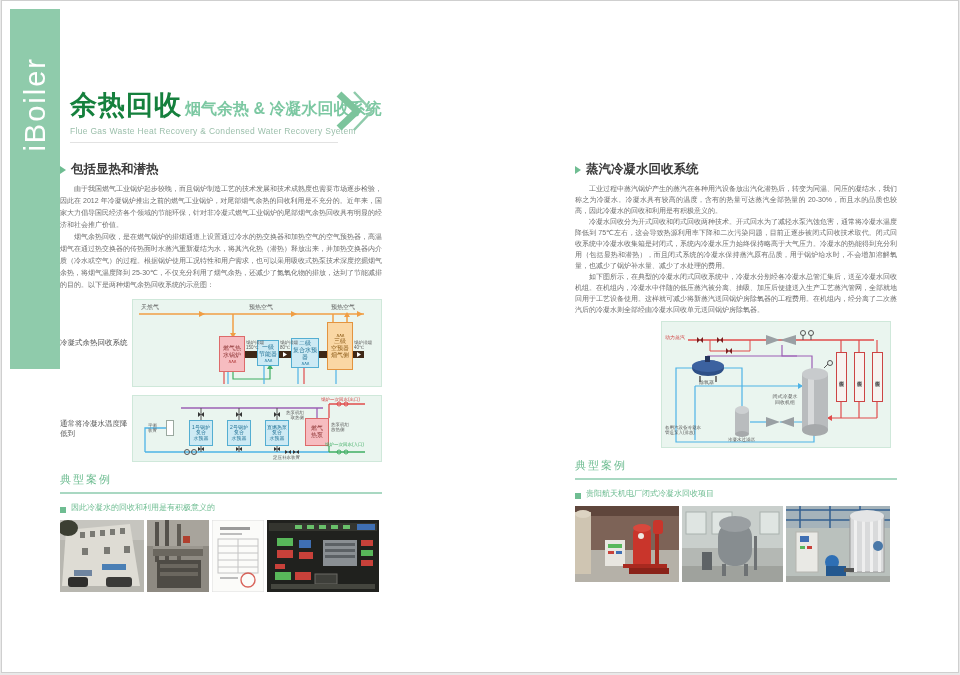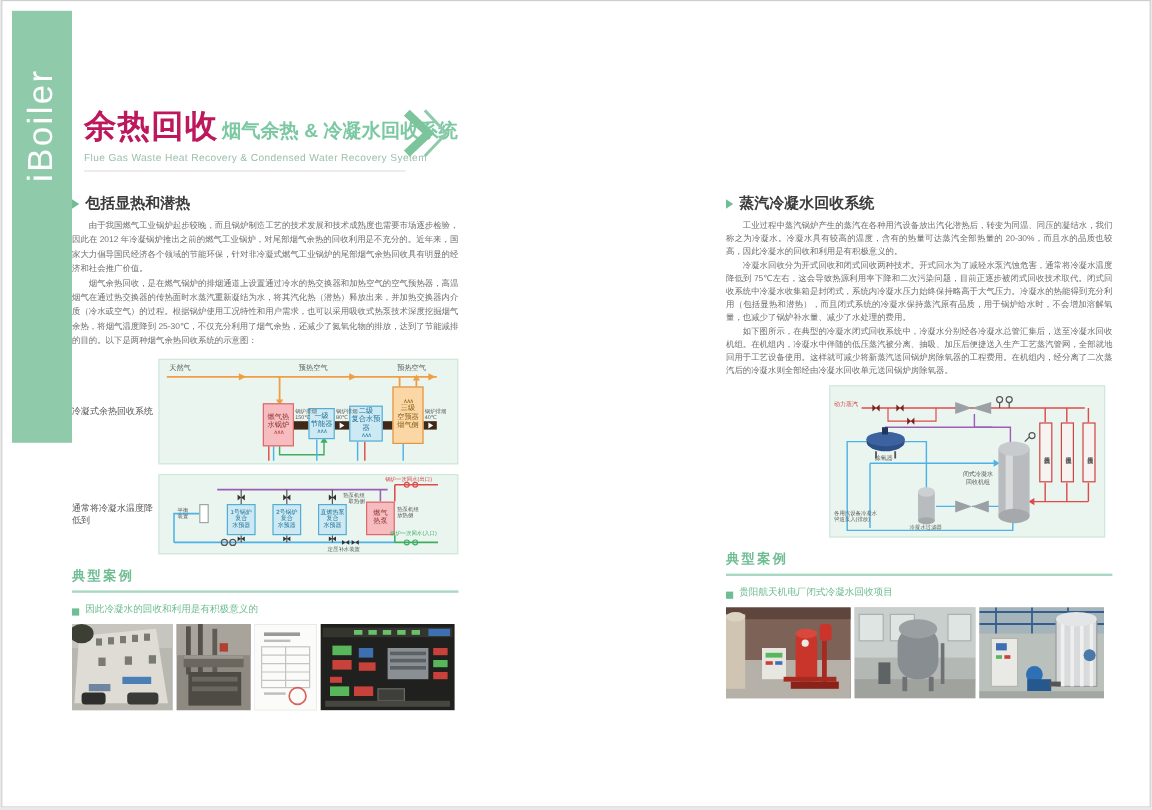--- a/index.html
+++ b/index.html
@@ -5,29 +5,29 @@
   html,body{margin:0;padding:0;background:#e9e9e9;}
   .page{position:relative;width:958px;height:673px;margin:0 auto;background:#ffffff;
         border:1px solid #cfcfcf;box-sizing:border-box;overflow:hidden;
         font-family:"Liberation Sans","DejaVu Sans",sans-serif;color:#555;}
   
   .brandbar{position:absolute;left:8px;top:8px;width:50px;height:360px;background:#8fcbab;}
   .brandtext{position:absolute;top:48px;left:50%;transform:translateX(-50%) rotate(180deg);
              writing-mode:vertical-rl;font-size:29px;letter-spacing:2px;color:#ffffff;}
   
   .header{position:absolute;left:68px;top:86px;}
-  .t-main{font-size:27px;font-weight:bold;color:#be185d;letter-spacing:1px;}
+  .t-main{font-size:27px;font-weight:bold;color:#15803d;letter-spacing:1px;}
   .t-sub{font-size:16px;font-weight:bold;color:#7cc8a2;margin-left:3px;}
   .t-en{font-size:8.5px;color:#9bbfab;margin-top:3px;letter-spacing:.3px;}
   .t-rule{width:268px;height:1px;background:#e2e2e2;margin-top:6px;}
   .chevron{position:absolute;left:332px;top:88px;}
   
   .col{position:absolute;top:160px;width:322px;}
   .col-left{left:58px;}
-  .col-right{left:603px;}
+  .col-right{left:573px;}
   .sec-head{font-size:12.5px;font-weight:bold;color:#3b3b3b;margin-bottom:5px;display:flex;align-items:center;}
   .tri{width:0;height:0;border-left:6px solid #6fbd92;border-top:4px solid transparent;
        border-bottom:4px solid transparent;margin-right:5px;flex:none;}
   .body{font-size:7px;line-height:12px;color:#6e6e6e;text-align:justify;text-indent:2em;margin:0;}
   .col-right .body{line-height:11px;}
   
   .diag-row{display:flex;align-items:center;margin-top:8px;}
   .diag-label{width:72px;font-size:7.5px;color:#555;flex:none;}
   .panel{flex:1;background:#eaf5ef;border:1px solid #cfe8da;position:relative;box-sizing:border-box;overflow:hidden;}
   .panel1{height:88px;}
@@ -42,21 +42,21 @@
   .red-t{color:#d24646;} .green-t{color:#3fae63;}
   .dbox{position:absolute;box-sizing:border-box;display:flex;flex-direction:column;align-items:center;
         justify-content:center;text-align:center;white-space:pre-line;}
   .bx-red{background:#f6bcc0;border:1px solid #dd6a6a;color:#8a3030;}
   .bx-cyan{background:#cdeaf4;border:1px solid #54aed2;color:#1d6f93;}
   .bx-orange{background:#fad7a4;border:1px solid #e39440;color:#8a5a16;}
   .bx-plain{background:#ffffff;border:1px solid #9aa89f;}
   .coil{font-size:5px;line-height:5px;letter-spacing:-1px;}
   .vtext{position:absolute;writing-mode:vertical-rl;font-size:5px;line-height:6px;color:#555;text-align:center;}
   
-  .case-head{font-size:11px;font-weight:bold;color:#6fbd92;letter-spacing:2px;
+  .case-head{font-size:11px;font-weight:normal;color:#6fbd92;letter-spacing:2px;
              border-bottom:2px solid #a9d8c2;padding-bottom:5px;margin-top:10px;}
   .case-cap{font-size:8px;color:#6fbd92;margin:8px 0 7px;display:flex;align-items:flex-end;}
   .sq{width:6px;height:6px;background:#6fbd92;display:inline-block;margin-right:5px;flex:none;}
   .photos{display:flex;gap:3px;}
   .photo{position:relative;overflow:hidden;background:#cccccc;flex:none;}
   .photo svg{display:block;}
 </style>
 </head>
 <body>
 

